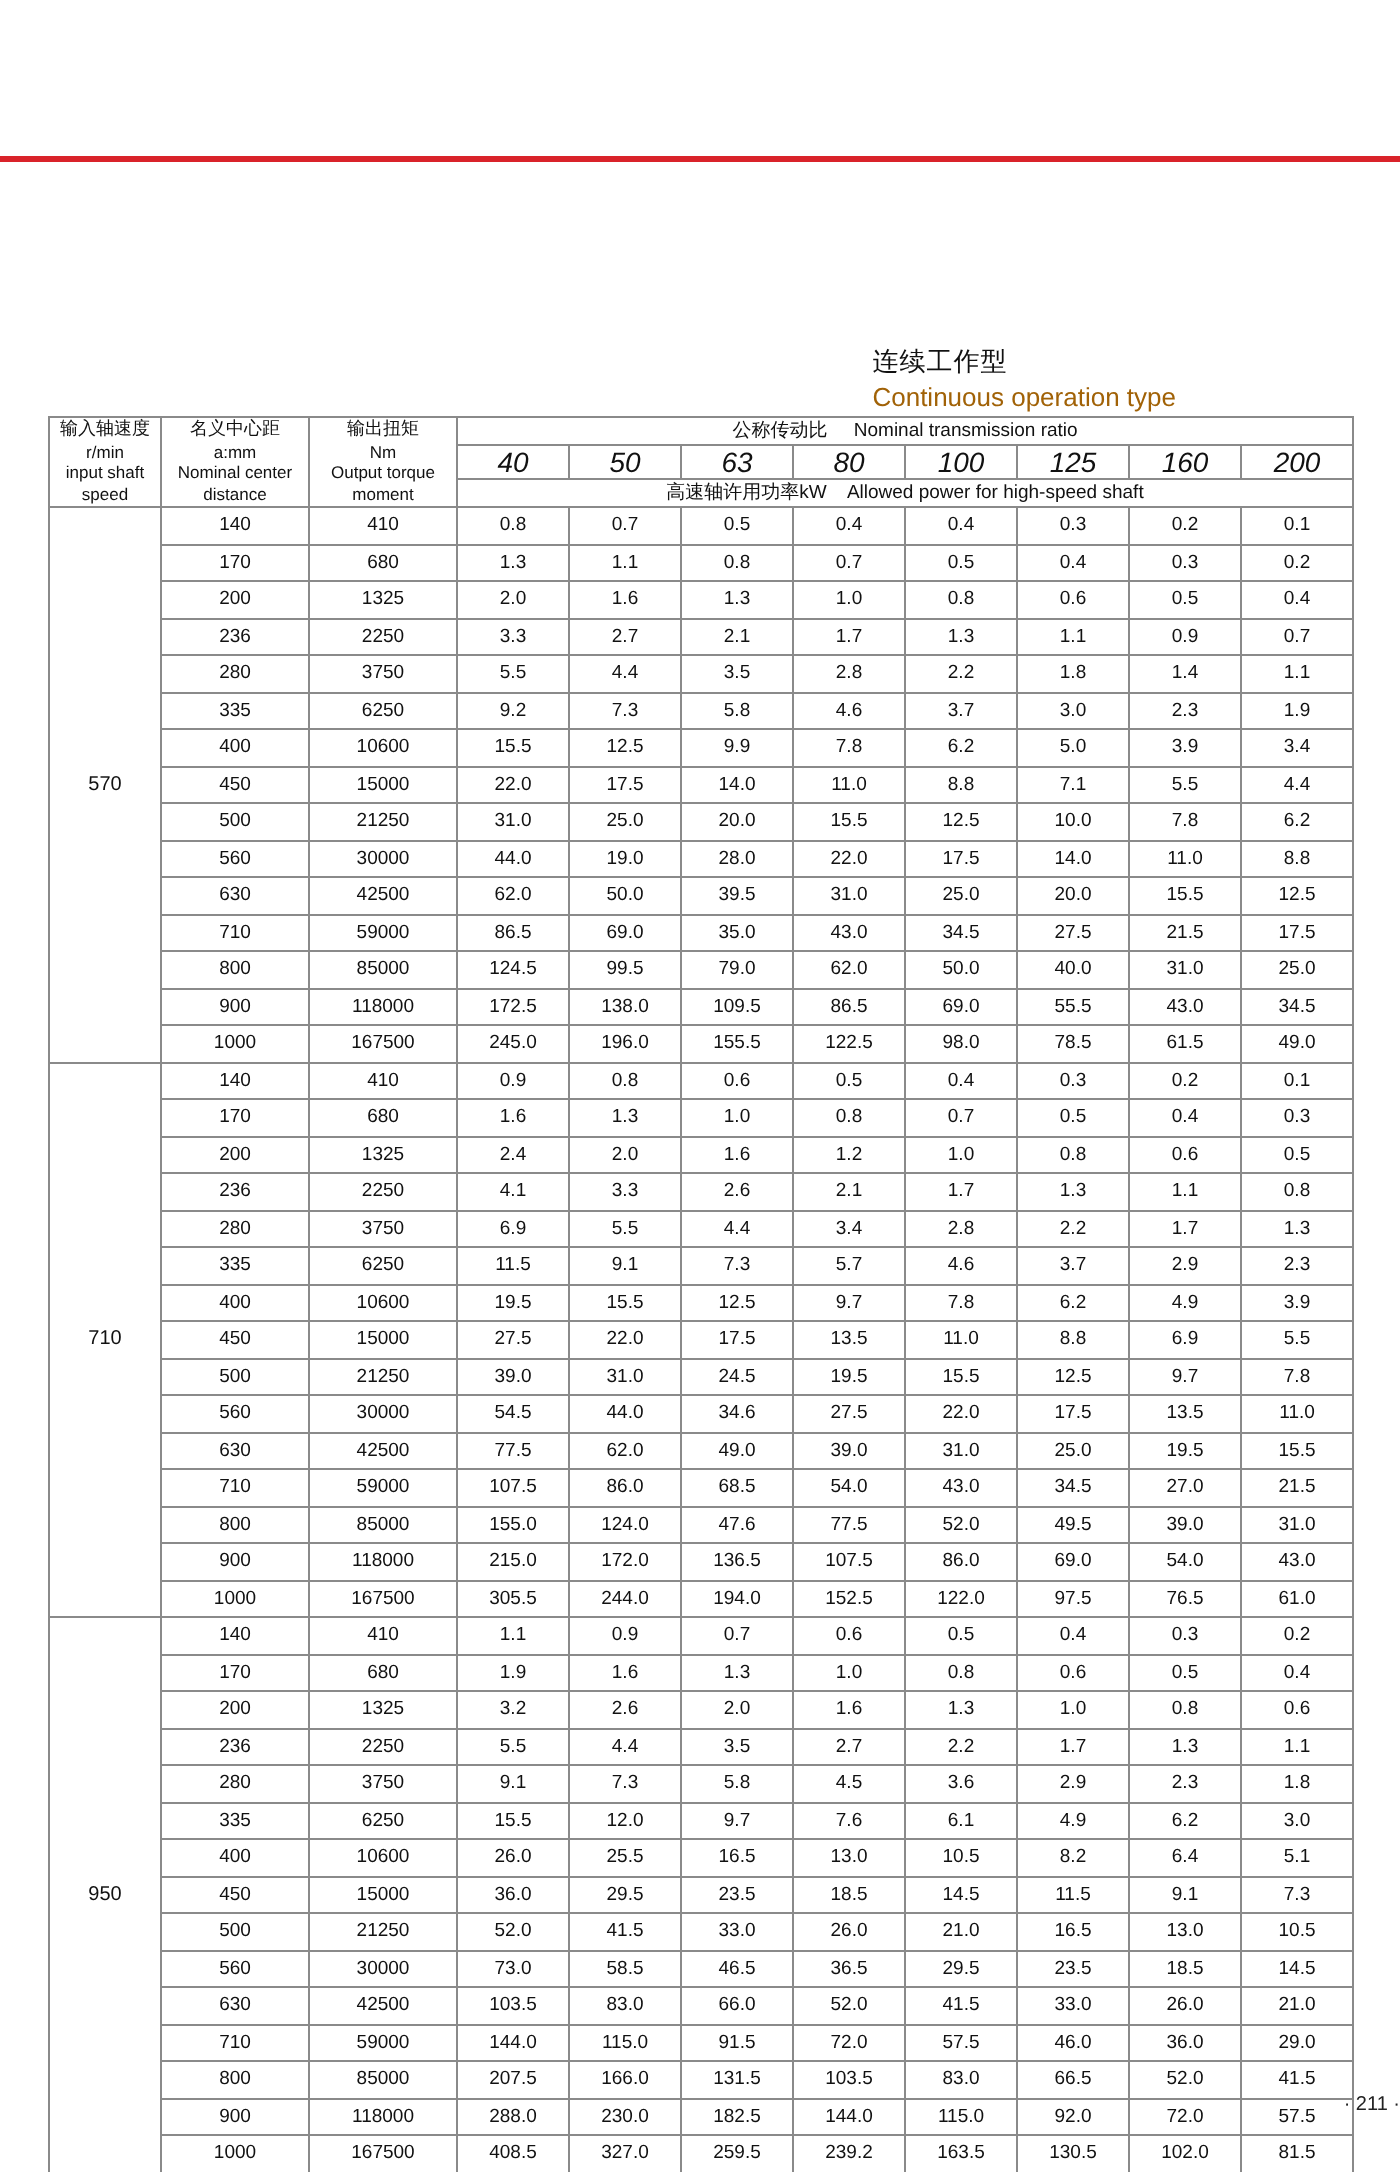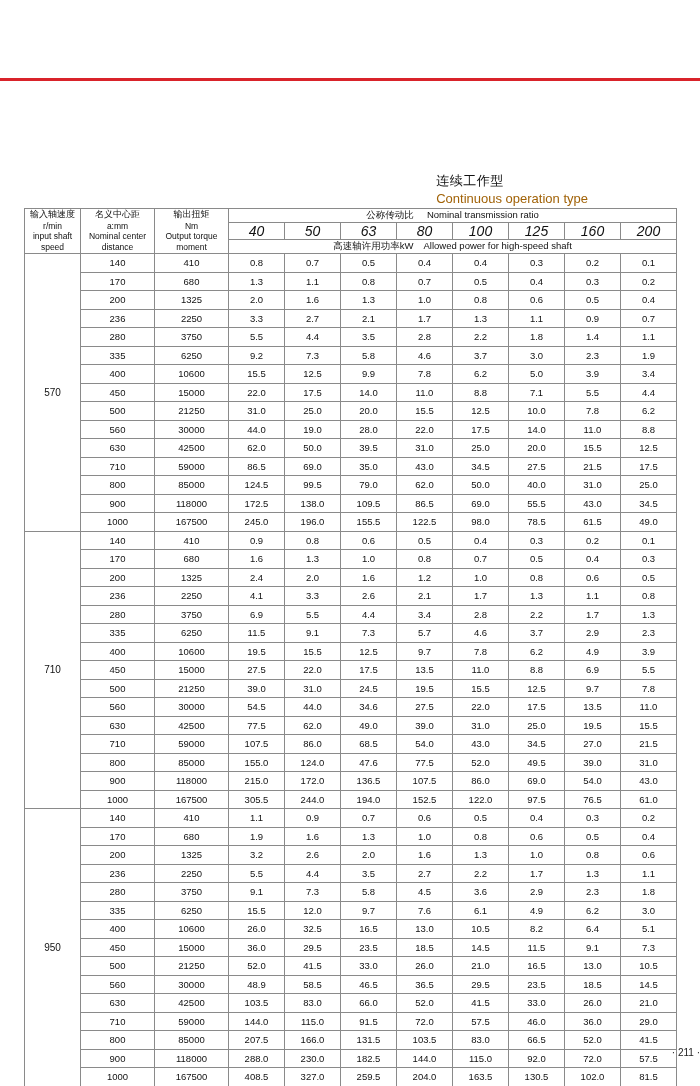--- a/index.html
+++ b/index.html
@@ -614,21 +614,21 @@
           <td class="num val">7.6</td>
           <td class="num val">6.1</td>
           <td class="num val">4.9</td>
           <td class="num val">6.2</td>
           <td class="num val">3.0</td>
         </tr>
         <tr>
           <td class="num aa">400</td>
           <td class="num tt">10600</td>
           <td class="num val">26.0</td>
-          <td class="num val">32.5</td>
+          <td class="num val">25.5</td>
           <td class="num val">16.5</td>
           <td class="num val">13.0</td>
           <td class="num val">10.5</td>
           <td class="num val">8.2</td>
           <td class="num val">6.4</td>
           <td class="num val">5.1</td>
         </tr>
         <tr>
           <td class="num aa">450</td>
           <td class="num tt">15000</td>
@@ -649,21 +649,21 @@
           <td class="num val">33.0</td>
           <td class="num val">26.0</td>
           <td class="num val">21.0</td>
           <td class="num val">16.5</td>
           <td class="num val">13.0</td>
           <td class="num val">10.5</td>
         </tr>
         <tr>
           <td class="num aa">560</td>
           <td class="num tt">30000</td>
-          <td class="num val">48.9</td>
+          <td class="num val">73.0</td>
           <td class="num val">58.5</td>
           <td class="num val">46.5</td>
           <td class="num val">36.5</td>
           <td class="num val">29.5</td>
           <td class="num val">23.5</td>
           <td class="num val">18.5</td>
           <td class="num val">14.5</td>
         </tr>
         <tr>
           <td class="num aa">630</td>
@@ -712,21 +712,21 @@
           <td class="num val">92.0</td>
           <td class="num val">72.0</td>
           <td class="num val">57.5</td>
         </tr>
         <tr>
           <td class="num aa">1000</td>
           <td class="num tt">167500</td>
           <td class="num val">408.5</td>
           <td class="num val">327.0</td>
           <td class="num val">259.5</td>
-          <td class="num val">204.0</td>
+          <td class="num val">239.2</td>
           <td class="num val">163.5</td>
           <td class="num val">130.5</td>
           <td class="num val">102.0</td>
           <td class="num val">81.5</td>
         </tr>
       </tbody>
   </table>
 
   <div class="footer">· 211 ·</div>
 

